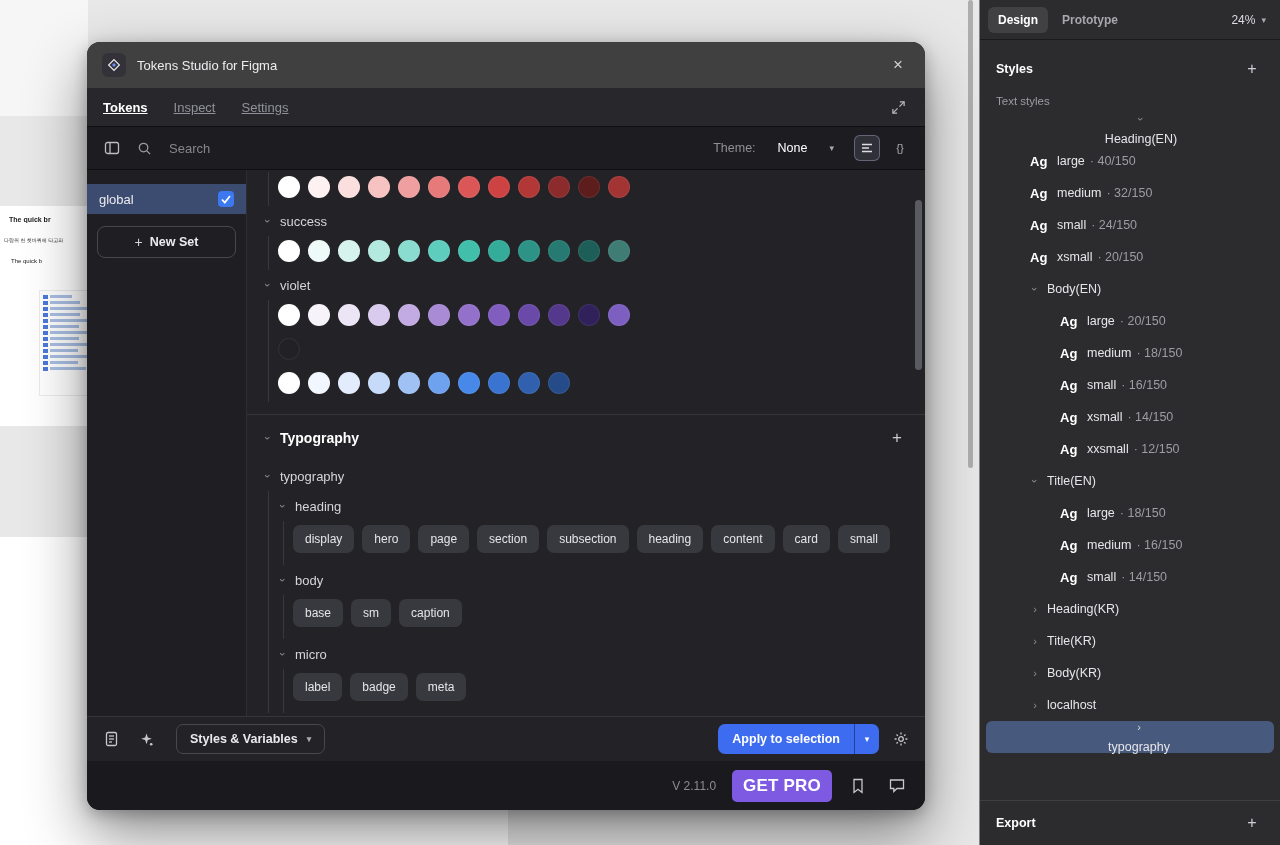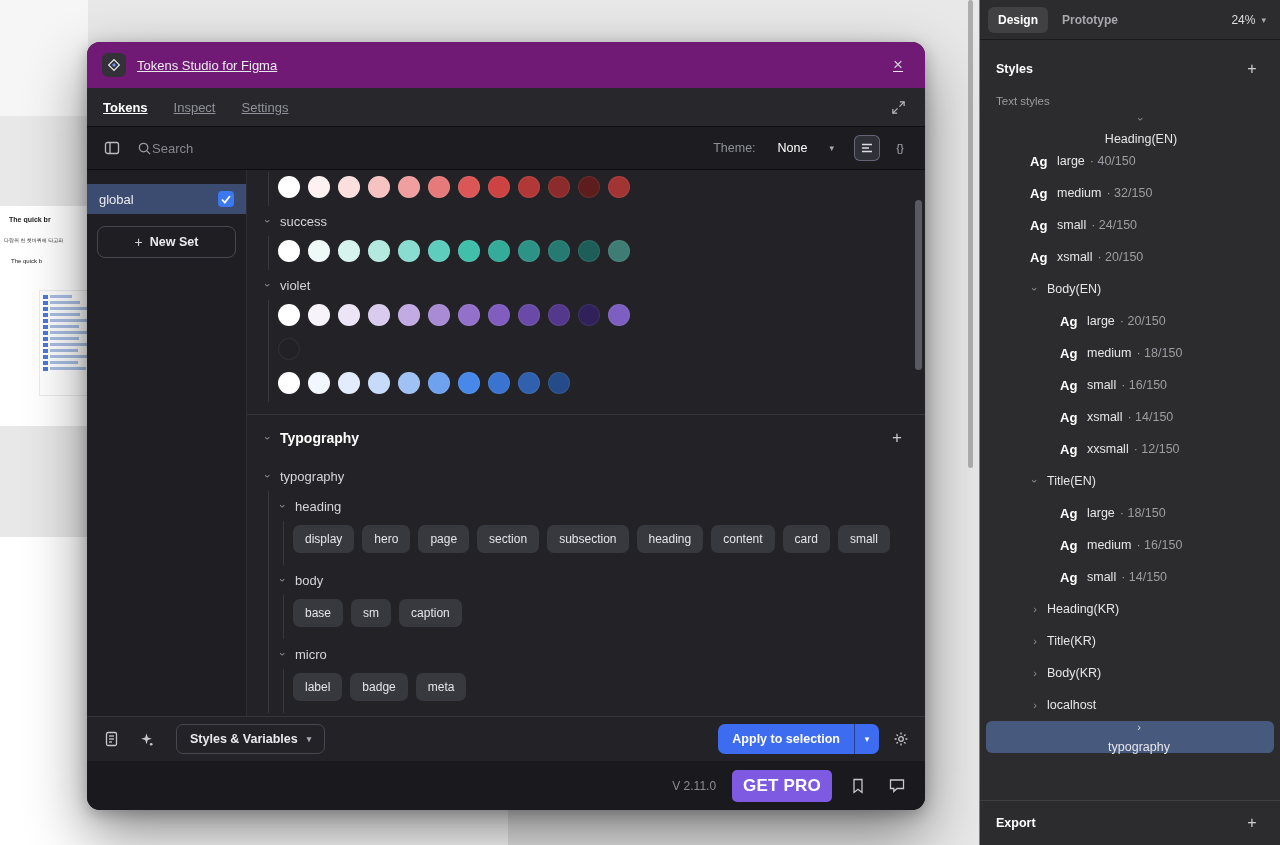--- a/index.html
+++ b/index.html
@@ -24,35 +24,35 @@
            box-shadow:0 0 0 1px rgba(0,0,0,.08); padding:4px 3px; display:flex; flex-direction:column; gap:2.5px; overflow:hidden; }
   .th-row { display:flex; gap:2px; align-items:center; flex:0 0 auto; }
   .th-ag { width:5px; height:3.5px; background:#4d79d8; flex:0 0 auto; }
   .th-bar { height:3px; background:#a9bfe4; }
   .canvas-vscroll { position:absolute; left:968px; top:0; width:5px; height:468px; background:#aeaeae; border-radius:3px; }
 
   
   .dialog { position:absolute; left:87px; top:42px; width:838px; height:768px; background:#232327; border-radius:13px;
             overflow:hidden; display:flex; flex-direction:column; color:#e8e8ea;
             box-shadow:0 25px 60px rgba(0,0,0,.45), 0 4px 16px rgba(0,0,0,.25); }
-  .dlg-header { flex:0 0 46px; background:#701a75; display:flex; align-items:center; gap:11px; padding:0 15px;text-decoration:underline; }
+  .dlg-header { flex:0 0 46px; background:#404040; display:flex; align-items:center; gap:11px; padding:0 15px; }
   .dlg-icon { width:24px; height:24px; border-radius:6px; background:#323238; display:grid; place-items:center; }
   .dlg-title { font-size:13px; color:#ededf0; }
   .dlg-close { margin-left:auto; font-size:17px; color:#cfcfd5; width:24px; height:24px; }
 
   .dlg-tabs { flex:0 0 38px; background:#28282c; display:flex; align-items:center; padding:0 16px; }
   .tabs-list { display:flex; gap:26px; }
   .dlg-tab { font-size:13px; color:#90909a;text-decoration:underline; }
   .dlg-tab.active { color:#ffffff; font-weight:700; }
   .collapse-btn { margin-left:auto; width:22px; height:22px; display:grid; place-items:center; }
 
   .dlg-toolbar { flex:0 0 44px; background:#1d1d21; border-top:1px solid rgba(0,0,0,.45); border-bottom:1px solid rgba(0,0,0,.45);
                  display:flex; align-items:center; gap:12px; padding:0 12px; }
   .tbtn { width:26px; height:26px; display:grid; place-items:center; color:#c7c7cd; }
-  .search-box { display:flex; align-items:center; gap:0; flex:1; }
+  .search-box { display:flex; align-items:center; gap:17px; flex:1; }
   .s-ph { font-size:13px; color:#86868e; }
   .theme-ctl { display:flex; align-items:center; gap:22px; font-size:12.5px; margin-right:8px; }
   .t-label { color:#8f8f97; }
   .t-value { color:#ffffff; }
   .t-caret { font-size:9px; color:#a9a9b1; }
   .view-toggle { display:flex; gap:7px; }
   .view-btn { width:26px; height:26px; border-radius:6px; display:grid; place-items:center; color:#a8a8b0; font-size:11.5px; }
   .view-btn.active { background:#303039; box-shadow:inset 0 0 0 1px #65657a; }
 
   .dlg-body { flex:1; display:flex; min-height:0; }

